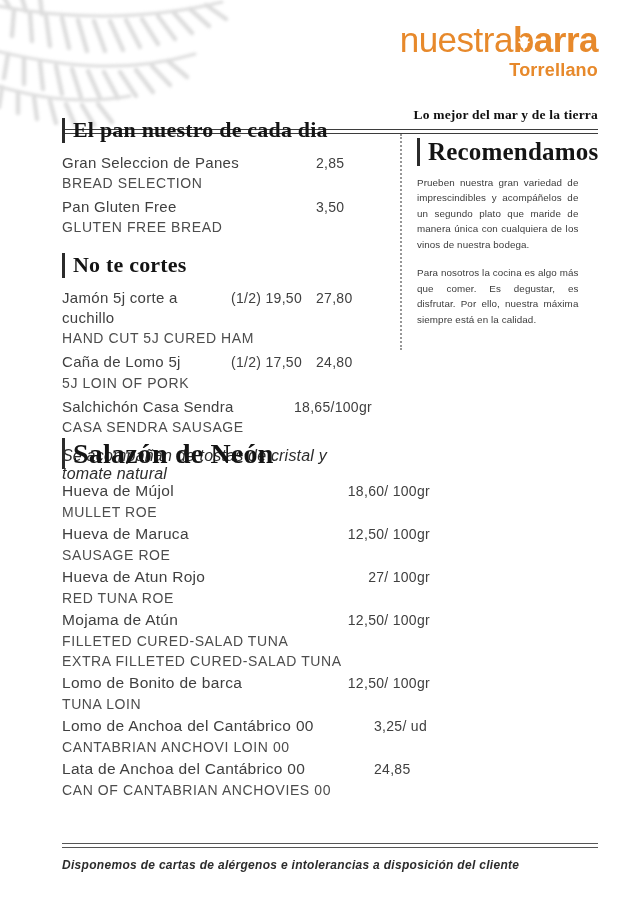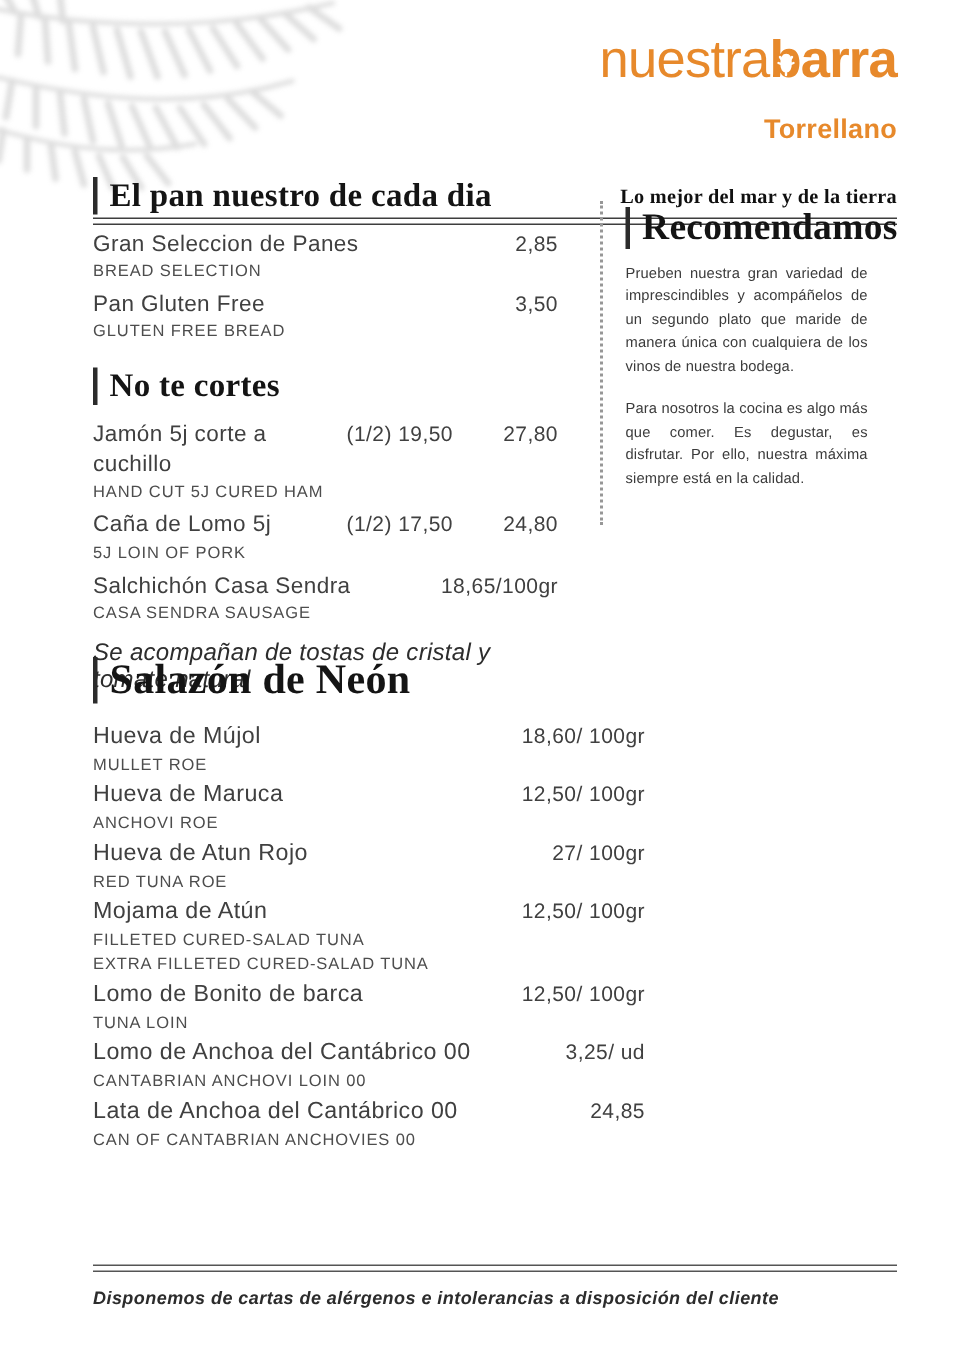--- a/index.html
+++ b/index.html
@@ -11,21 +11,21 @@
   
   .palm-wm { position:absolute; top:-8px; left:-10px; opacity:.6; pointer-events:none; }
 
   
   .header { position:absolute; top:0; left:62px; right:42px; }
   .logo-block { padding-top:22px; text-align:right; }
   .logo-line { font-size:35px; line-height:1; letter-spacing:-.5px; color:var(--brand-orange); white-space:nowrap; }
   .logo-light { font-weight:400; }
   .logo-bold  { font-weight:700; position:relative; display:inline-block; }
   .palm-mark  { position:absolute; left:3px; top:14px; }
-  .logo-loc   { font-size:18px; font-weight:700; color:var(--brand-orange); margin-top:19px; letter-spacing:.2px; }
+  .logo-loc   { font-size:18px; font-weight:700; color:var(--brand-orange); margin-top:3px; letter-spacing:.2px; }
   .tagline    { font-family:"Liberation Serif", serif; font-weight:700; font-size:13.5px; color:#101010; margin-top:26px; letter-spacing:.2px; }
   .rule-double { margin-top:6px; height:3px; border-top:1.5px solid #3d3d3d; border-bottom:1.5px solid #3d3d3d; }
 
   
   .h-serif {
     font-family:"Liberation Serif", serif; font-weight:700; font-size:22px;
     color:#141414; border-left:3px solid #2b2b2b; padding-left:8px;
     line-height:1.12; margin:0 0 10px 0; letter-spacing:.2px;
   }
 
@@ -41,22 +41,22 @@
     font-size:9.8px; line-height:1.58; text-align:justify; color:#3b3b3b;
     margin:0 20px 13px 0; letter-spacing:.1px;
   }
 
   
   .item { margin-bottom:6px; }
   .line { display:flex; align-items:baseline; font-size:15px; font-weight:500;
           letter-spacing:.3px; color:#404040; line-height:1.35; }
   .iname { flex:1; }
   .ihalf { text-align:right; white-space:nowrap; margin-right:14px; font-size:14px; }
-  .iprice { min-width:56px; text-align:right; white-space:nowrap; font-size:14px; }
-  .isub { font-size:11px; letter-spacing:.6px; color:#4d4d4d; margin-top:2px; }
+  .iprice { min-width:56px; text-align:left; white-space:nowrap; font-size:14px; }
+  .isub { font-size:14px; letter-spacing:.6px; color:#4d4d4d; margin-top:2px; }
 
   .section-cortes { margin-top:18px; }
   .note { margin-top:12px; font-style:italic; font-size:16px; color:#2d2d2d; letter-spacing:.2px; }
 
   
   .salazon { position:absolute; top:438px; left:62px; width:368px; }
   .salazon .h-serif { font-size:28px; margin-bottom:12px; }
   .salazon .line { font-size:15.5px; }
   .salazon .item { margin-bottom:4px; }
 
@@ -215,21 +215,21 @@
         <span class="iprice">18,60/ 100gr</span>
       </div>
       <div class="isub">MULLET ROE</div>
     </div>
 
     <div class="item">
       <div class="line">
         <span class="iname">Hueva de Maruca</span>
         <span class="iprice">12,50/ 100gr</span>
       </div>
-      <div class="isub">ANCHOVI ROE</div>
+      <div class="isub">SAUSAGE ROE</div>
     </div>
 
     <div class="item">
       <div class="line">
         <span class="iname">Hueva de Atun Rojo</span>
         <span class="iprice">27/ 100gr</span>
       </div>
       <div class="isub">RED TUNA ROE</div>
     </div>
 

